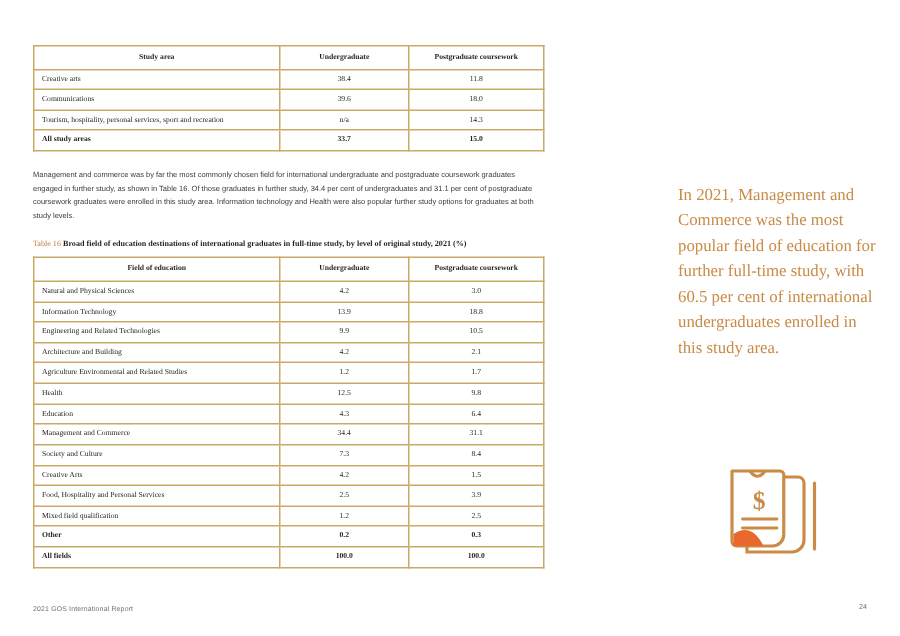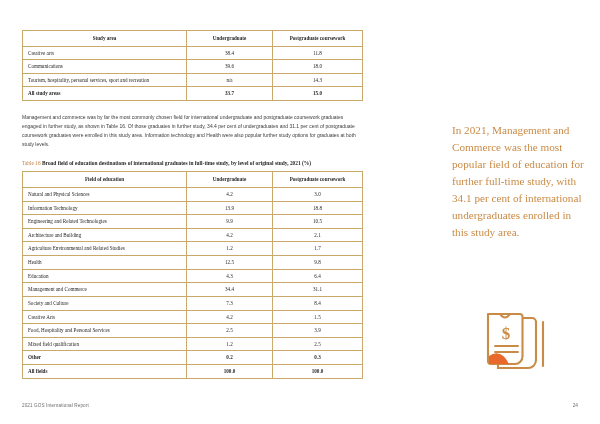--- a/index.html
+++ b/index.html
@@ -269,21 +269,21 @@
         <tr class="total-row">
           <td class="label-cell">All fields</td>
           <td class="num-cell">100.0</td>
           <td class="num-cell">100.0</td>
         </tr>
       </tbody>
     </table>
 
   </div>
 
-  <div class="pullquote">In 2021, Management and Commerce was the most popular field of education for further full-time study, with 34.1 per cent of international undergraduates enrolled in this study area.</div>
+  <div class="pullquote">In 2021, Management and Commerce was the most popular field of education for further full-time study, with 60.5 per cent of international undergraduates enrolled in this study area.</div>
 
   <div class="icon-wrap">
     <svg width="72" height="74" viewBox="0 0 72 74" xmlns="http://www.w3.org/2000/svg">
 
       <path d="M20 12 h34 a4 4 0 0 1 4 4 v38 a8 8 0 0 1 -8 8 h-30 z" fill="none" stroke="#c98b46" stroke-width="2.1"></path>
 
       <line x1="65" y1="16" x2="65" y2="60" stroke="#c98b46" stroke-width="2.1" stroke-linecap="round"></line>
 
       <path d="M10 8 h12 l0 0 h12 v0 h8 a2.5 2.5 0 0 1 2.5 2.5 v40 a7.5 7.5 0 0 1 -7.5 7.5 h-24 a3 3 0 0 1 -3 -3 z" fill="#ffffff" stroke="#c98b46" stroke-width="2.1" stroke-linejoin="round"></path>
 

